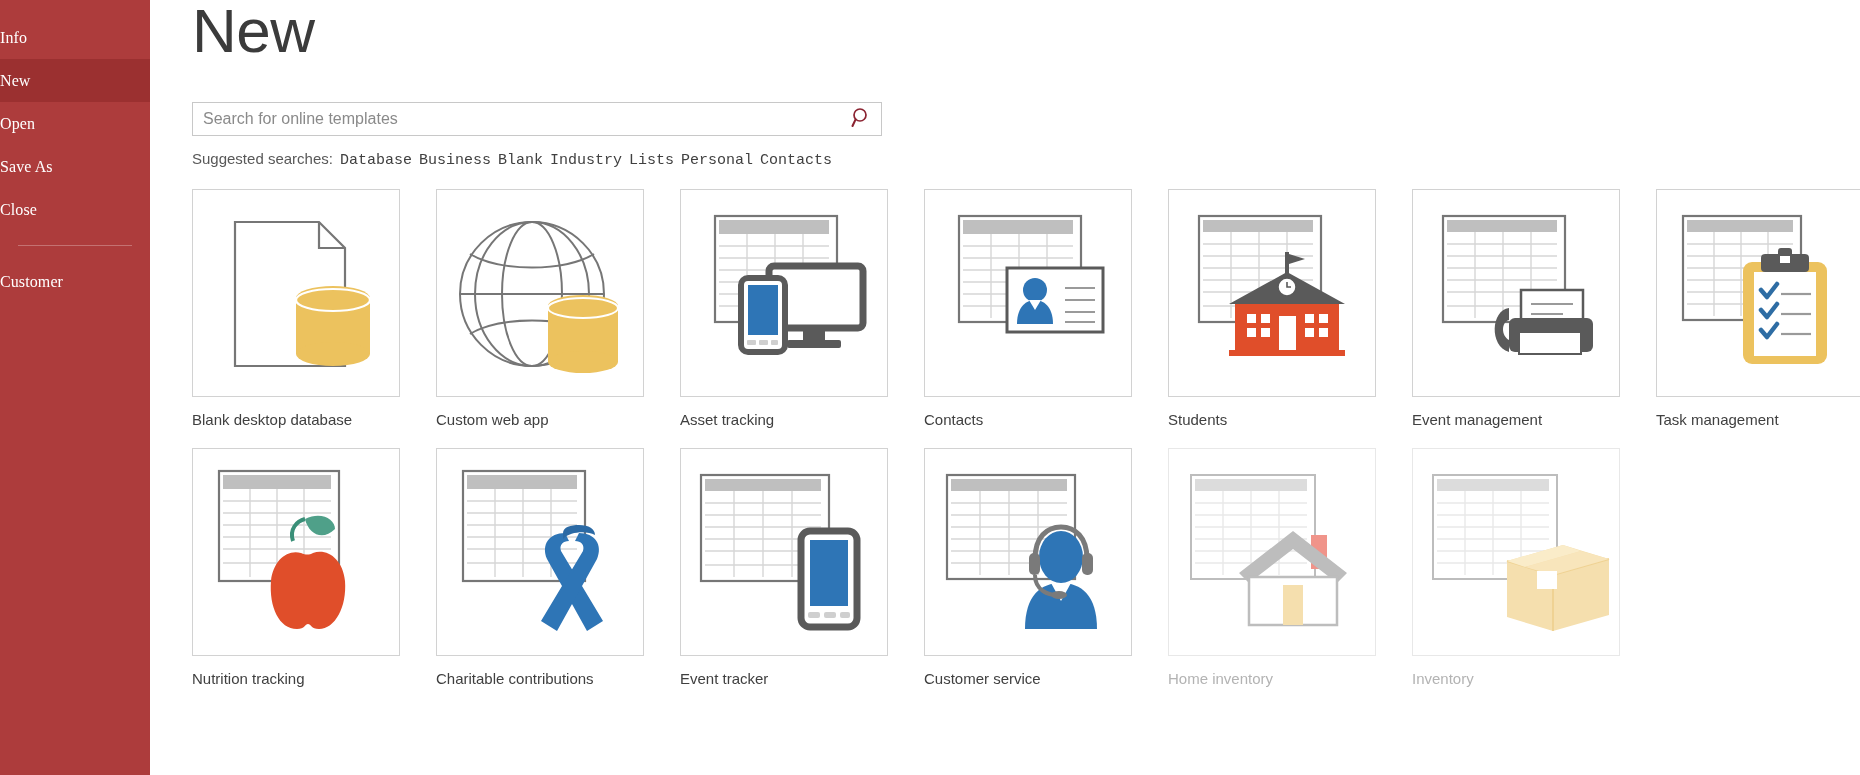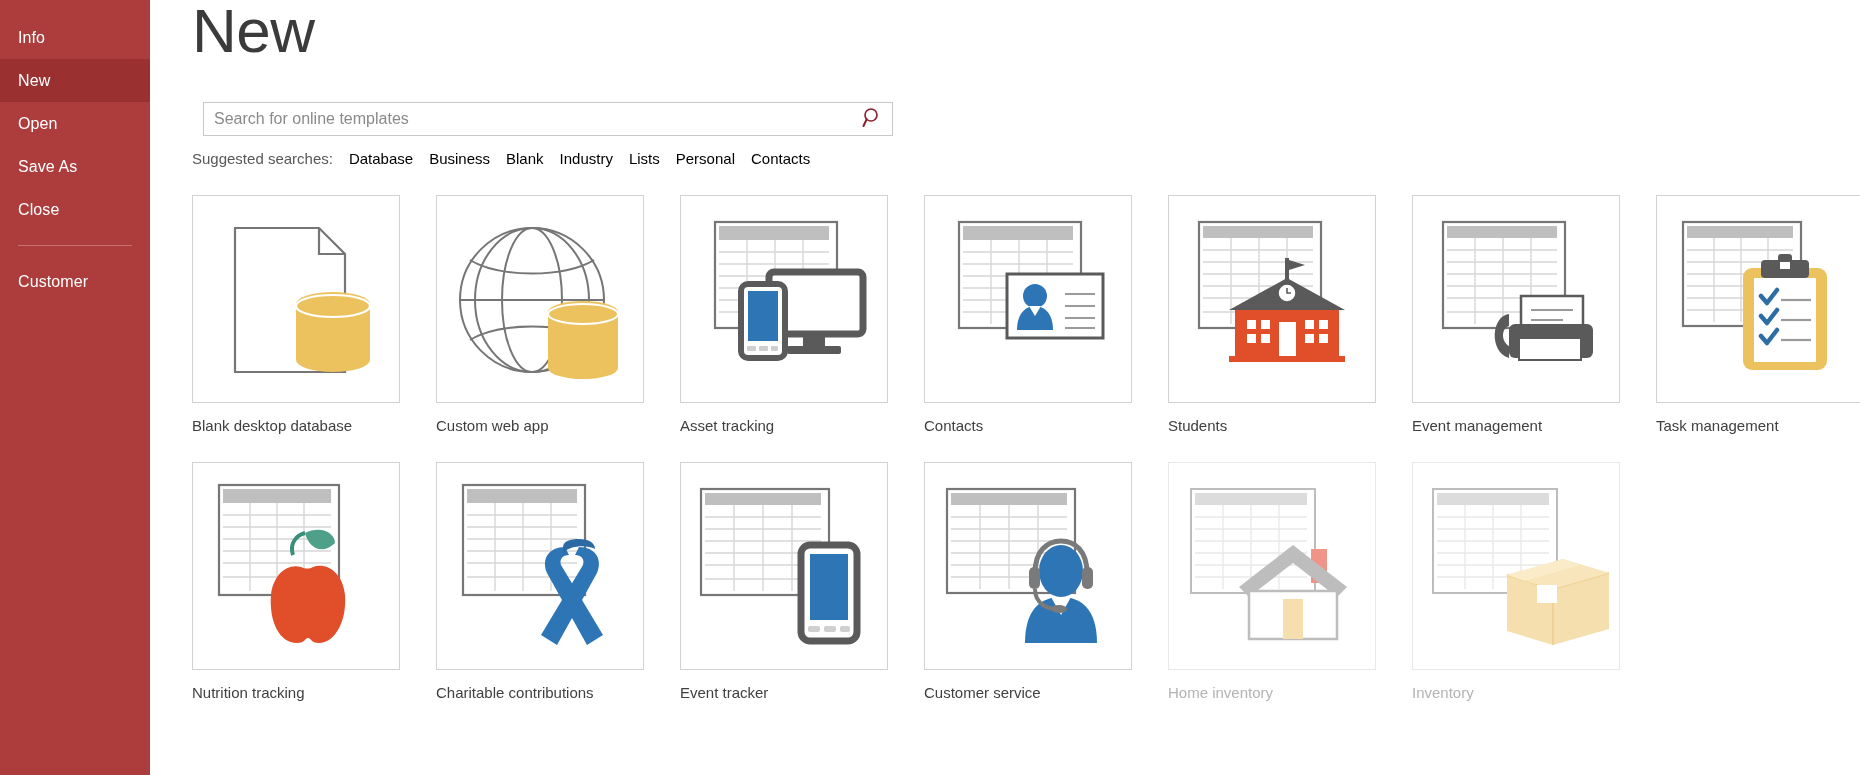--- a/index.html
+++ b/index.html
@@ -15,26 +15,26 @@
   .sidebar {
     width: 150px;
     flex: 0 0 150px;
     background: #ad3c3c;
     padding-top: 16px;
     position: relative;
   }
   .nav-item {
     height: 43px;
     line-height: 43px;
-    padding-left: 18px;
     color: #ffffff;
     font-size: 16px;
     letter-spacing: .1px;
     cursor: pointer;
     white-space: nowrap;
+    font-family: Liberation Serif, serif;
   }
   .nav-item.active { background: #9b3030; }
   .nav-divider {
     height: 1px;
     background: rgba(255,255,255,.28);
     margin: 14px 18px 14px 18px;
   }
 
   
   .main {
@@ -50,21 +50,21 @@
     font-weight: 300;
     color: #3b3b3b;
     line-height: 1;
     letter-spacing: -.5px;
     margin-top: -2px;
     margin-bottom: 0;
     padding-top: 2px;
   }
 
   
-  .search-row { margin-top: 40px; margin-left: 11px; }
+  .search-row { margin-top: 40px; }
   .search-box {
     width: 690px; height: 34px;
     border: 1px solid #c8c8c8;
     background: #ffffff;
     display: flex;
     align-items: center;
     position: relative;
   }
   .search-input {
     flex: 1 1 auto;
@@ -84,33 +84,34 @@
     border: 0; cursor: pointer;
   }
 
   
   .suggested {
     margin-top: 14px;
     font-size: 15px;
     color: #585858;
     display: flex;
     align-items: baseline;
-    gap: 16px;
+    gap: 7px;
     white-space: nowrap;
   }
   .suggested-label { color: #585858; }
   .suggested-link {
-    color: #000000;
+    color: #404040;
     text-decoration: none;
     cursor: pointer;
+    font-family: Liberation Mono, monospace;
   }
 
   
   .tpl-grid {
-    margin-top: 28px;
+    margin-top: 20px;
     display: flex;
     flex-wrap: wrap;
     gap: 0px;
   }
   .tpl-row { display: flex; }
   .tpl-cell {
     width: 244px;
     cursor: pointer;
     padding-right: 0px;
   }

